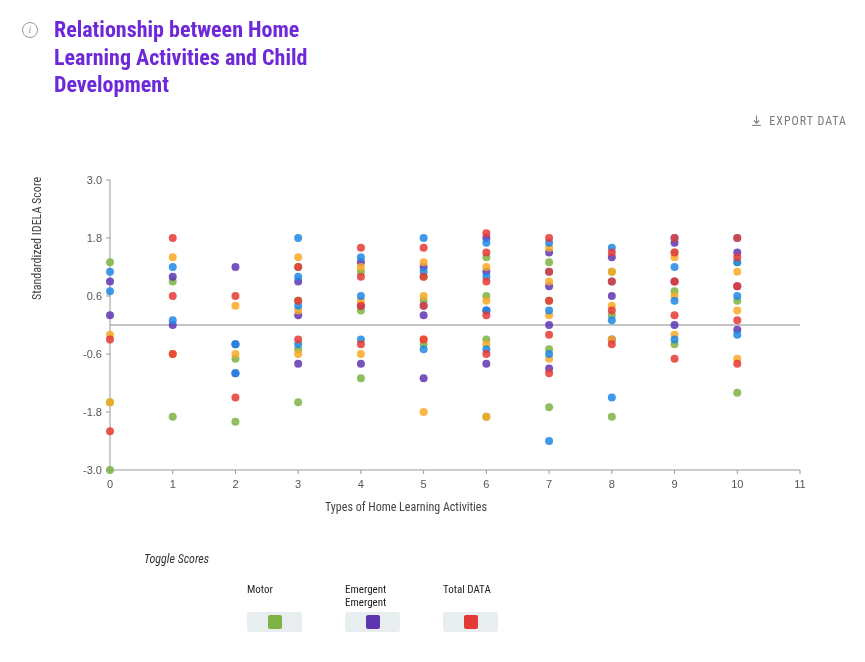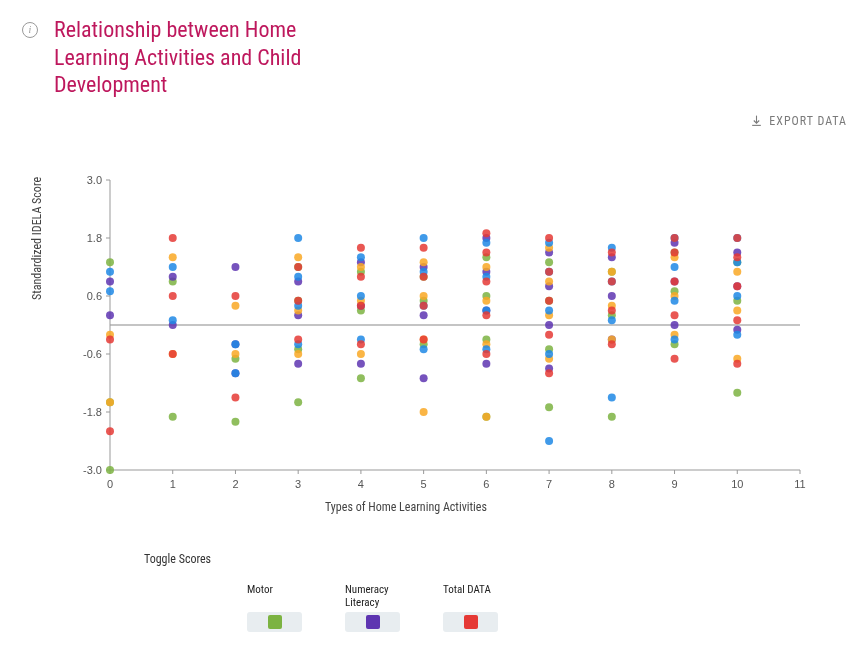--- a/index.html
+++ b/index.html
@@ -31,26 +31,26 @@
     text-align: center;
     font-family: Georgia, serif;
     font-style: italic;
     margin-top: 6px;
     margin-right: 16px;
     flex: 0 0 auto;
     cursor: pointer;
   }
   .title {
     font-family: "Roboto Condensed", "Arial Narrow", Arial, sans-serif;
-    font-weight: 400;
+    font-weight: 700;
     font-size: 22px;
     line-height: 1.25;
     letter-spacing: 0px;
     max-width: 280px;
-    color: #be185d;
+    color: #6d28d9;
   }
   .export {
     position: absolute;
     top: 114px;
     right: 18px;
     display: flex;
     align-items: flex-start;
     color: #7a7a7a;
     font-size: 12px;
     letter-spacing: 1px;
@@ -92,20 +92,21 @@
     top: 552px;
     left: 120px;
     width: 520px;
   }
   .legend-title {
     font-size: 12px;
     color: #333;
     font-family: "Roboto Condensed", "Arial Narrow", Arial, sans-serif;
     margin-bottom: 18px;
     margin-left: 24px;
+    font-style: italic;
   }
   .legend-row {
     display: flex;
     gap: 28px;
     justify-content: center;
   }
   .legend-item {
     display: flex;
     flex-direction: column;
     align-items: flex-start;
@@ -388,21 +389,21 @@
   <div class="legend-block">
     <div class="legend-title">Toggle Scores</div>
     <div class="legend-row" id="legend-row">
         <div class="legend-item">
           <div class="legend-label">Motor</div>
           <div class="legend-swatch-outer">
             <div class="legend-swatch-inner" style="background: rgb(124, 179, 66);"></div>
           </div>
         </div>
         <div class="legend-item">
-          <div class="legend-label">Numeracy Literacy</div>
+          <div class="legend-label">Emergent Emergent</div>
           <div class="legend-swatch-outer">
             <div class="legend-swatch-inner" style="background: rgb(94, 53, 177);"></div>
           </div>
         </div>
         <div class="legend-item">
           <div class="legend-label">Total DATA</div>
           <div class="legend-swatch-outer">
             <div class="legend-swatch-inner" style="background: rgb(229, 57, 53);"></div>
           </div>
         </div>

